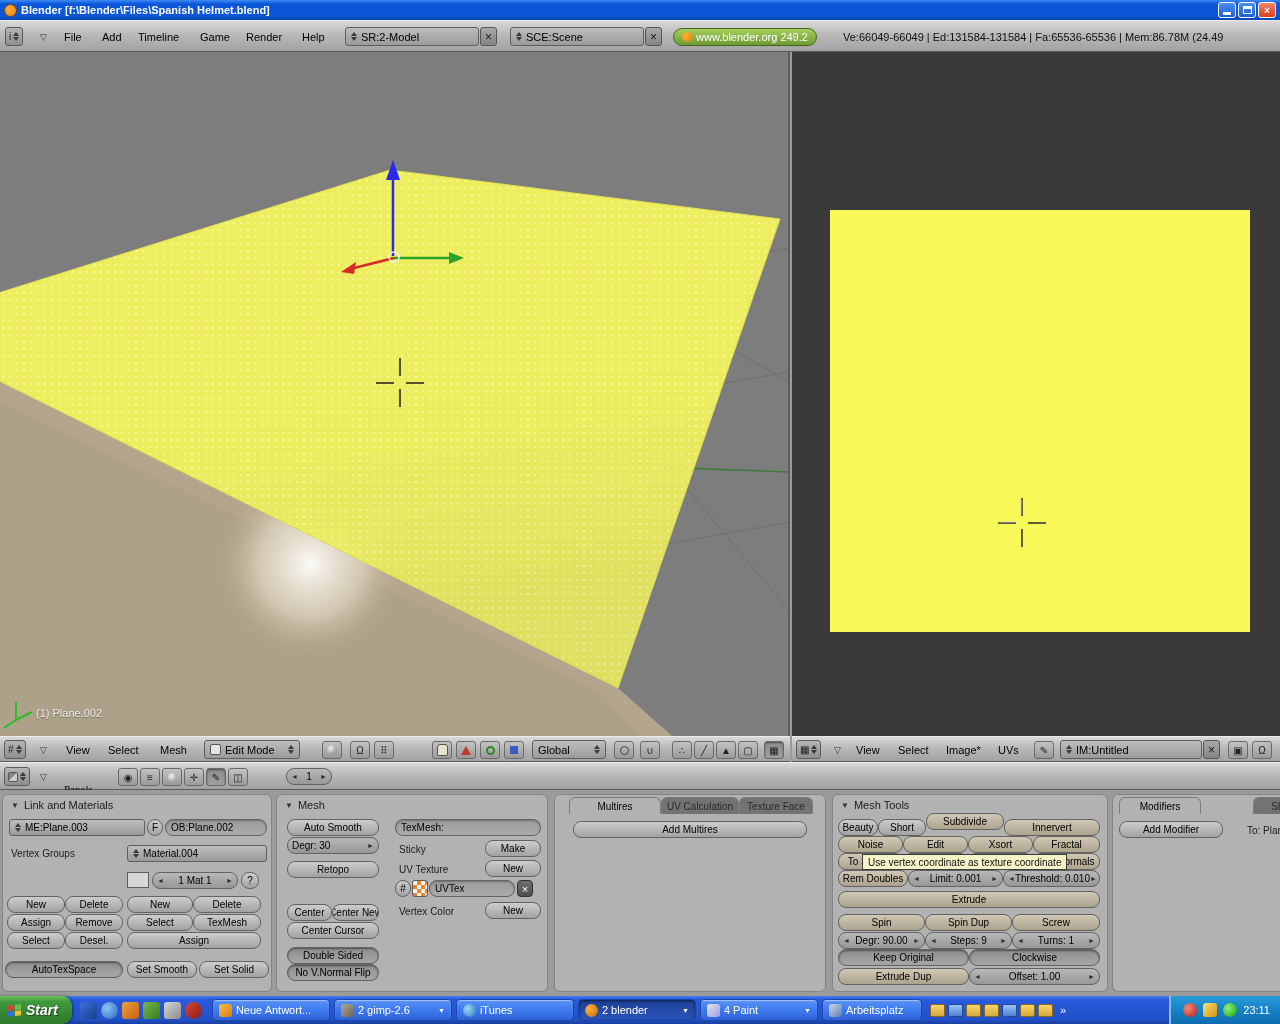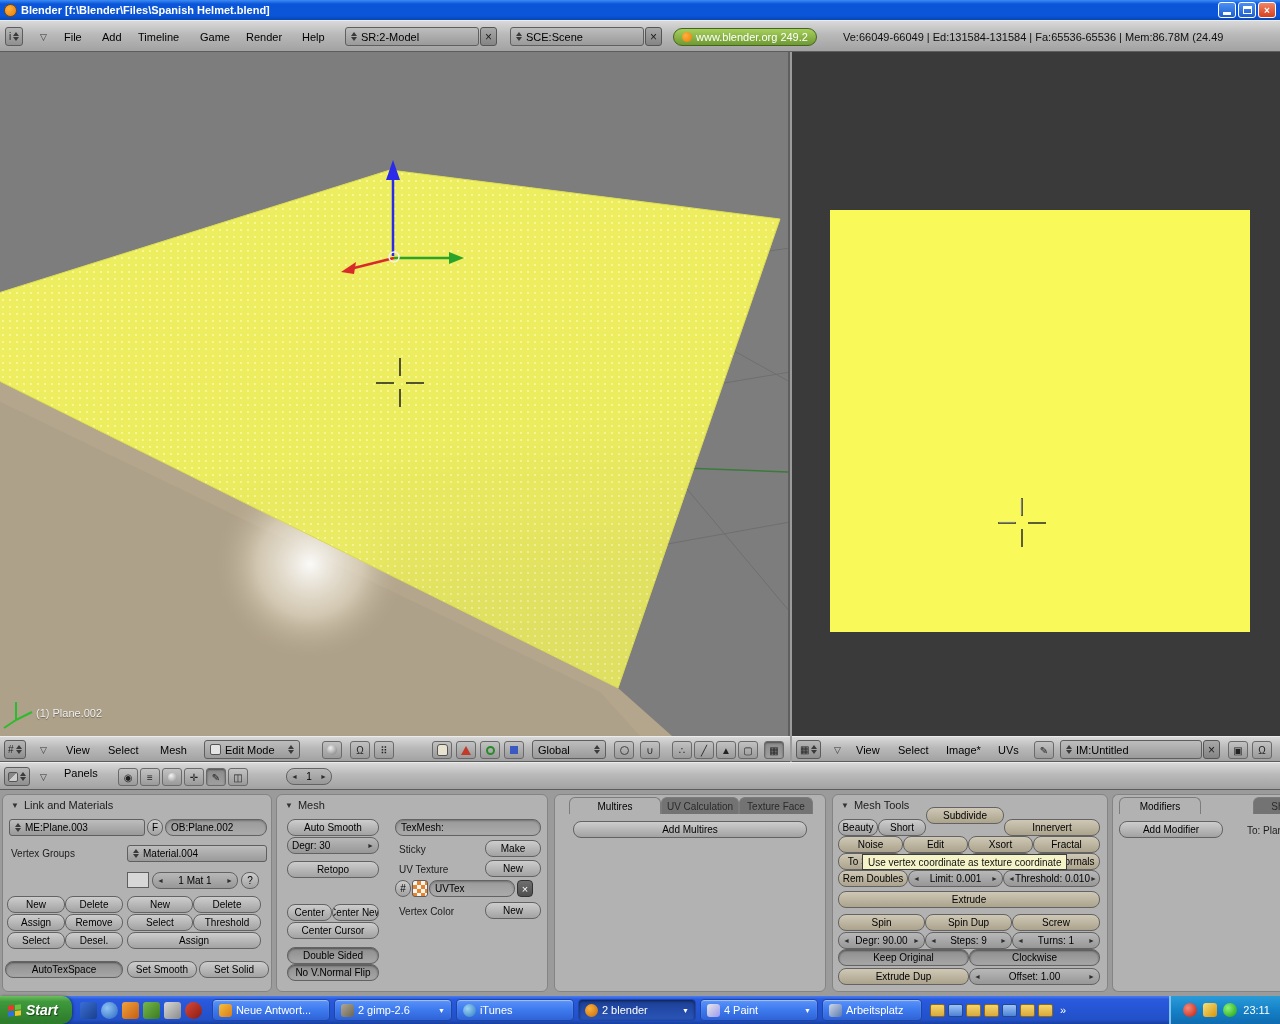--- a/index.html
+++ b/index.html
@@ -341,21 +341,21 @@
 
   <div class="hdr abs" style="left:0;top:762px;width:1280px;height:28px;">
     <div class="iconbox abs" style="left:4px;top:4px;">
       <span style="width:10px;height:10px;background:linear-gradient(135deg,#888 50%,#ccc 50%);border:1px solid #555;border-radius:2px;display:inline-block;"></span>
       <span class="stepper">
           <i class="up"></i>
           <i class="down"></i>
         </span>
     </div>
     <span class="collapse abs" style="left:40px;top:9px;">▽</span>
-    <span class="menu-item abs" style="left:62px;top:4px;">Panels</span>
+    <span class="menu-item abs" style="left:62px;top:20px;font-family:Liberation Serif, serif;">Panels</span>
     <div class="hicon abs" style="left:118px;top:5px;">◉</div>
     <div class="hicon abs" style="left:140px;top:5px;">≡</div>
     <div class="hicon abs" style="left:162px;top:5px;">
       <span style="width:9px;height:9px;border-radius:50%;background:radial-gradient(circle at 35% 30%,#f3f3f3,#888);"></span>
     </div>
     <div class="hicon abs" style="left:184px;top:5px;">✛</div>
     <div class="hicon abs pressed" style="left:206px;top:5px;">✎</div>
     <div class="hicon abs" style="left:228px;top:5px;">◫</div>
     <div class="bnum abs" style="left:286px;top:5px;width:46px;">
       <span class="arr">◄</span>
@@ -401,21 +401,21 @@
       <div class="bbtn" style="left:4px;top:101px;width:58px;">New</div>
       <div class="bbtn" style="left:62px;top:101px;width:58px;">Delete</div>
       <div class="bbtn" style="left:4px;top:119px;width:58px;">Assign</div>
       <div class="bbtn" style="left:62px;top:119px;width:58px;">Remove</div>
       <div class="bbtn" style="left:4px;top:137px;width:58px;">Select</div>
       <div class="bbtn" style="left:62px;top:137px;width:58px;">Desel.</div>
 
       <div class="bbtn" style="left:124px;top:101px;width:66px;">New</div>
       <div class="bbtn" style="left:190px;top:101px;width:68px;">Delete</div>
       <div class="bbtn" style="left:124px;top:119px;width:66px;">Select</div>
-      <div class="bbtn" style="left:190px;top:119px;width:68px;">Threshold</div>
+      <div class="bbtn" style="left:190px;top:119px;width:68px;">TexMesh</div>
       <div class="bbtn" style="left:124px;top:137px;width:134px;">Assign</div>
 
       <div class="bbtn on" style="left:2px;top:166px;width:118px;">AutoTexSpace</div>
       <div class="bbtn" style="left:124px;top:166px;width:70px;">Set Smooth</div>
       <div class="bbtn" style="left:196px;top:166px;width:70px;">Set Solid</div>
     </div>
 
     <div class="panel" style="left:276px;width:272px;">
       <div class="phead">
         <span class="ptri">▼</span>
@@ -462,21 +462,21 @@
       <div class="bbtn" style="left:18px;top:26px;width:234px;">Add Multires</div>
     </div>
 
     <div class="panel" style="left:832px;width:276px;">
       <div class="phead">
         <span class="ptri">▼</span>
         <span>Mesh Tools</span>
       </div>
       <div class="bbtn" style="left:5px;top:24px;width:40px;">Beauty</div>
       <div class="bbtn" style="left:45px;top:24px;width:48px;">Short</div>
-      <div class="bbtn tan" style="left:93px;top:12px;width:78px;">Subdivide</div>
+      <div class="bbtn tan" style="left:93px;top:18px;width:78px;">Subdivide</div>
       <div class="bbtn tan" style="left:171px;top:24px;width:96px;">Innervert</div>
 
       <div class="bbtn tan" style="left:5px;top:41px;width:65px;">Noise</div>
       <div class="bbtn tan" style="left:70px;top:41px;width:65px;">Edit</div>
       <div class="bbtn tan" style="left:135px;top:41px;width:65px;">Xsort</div>
       <div class="bbtn tan" style="left:200px;top:41px;width:67px;">Fractal</div>
 
       <div class="bbtn tan" style="left:5px;top:58px;width:65px;">To Sphere</div>
       <div class="bbtn tan" style="left:70px;top:58px;width:65px;">Smooth</div>
       <div class="bbtn tan" style="left:135px;top:58px;width:65px;">Split</div>

